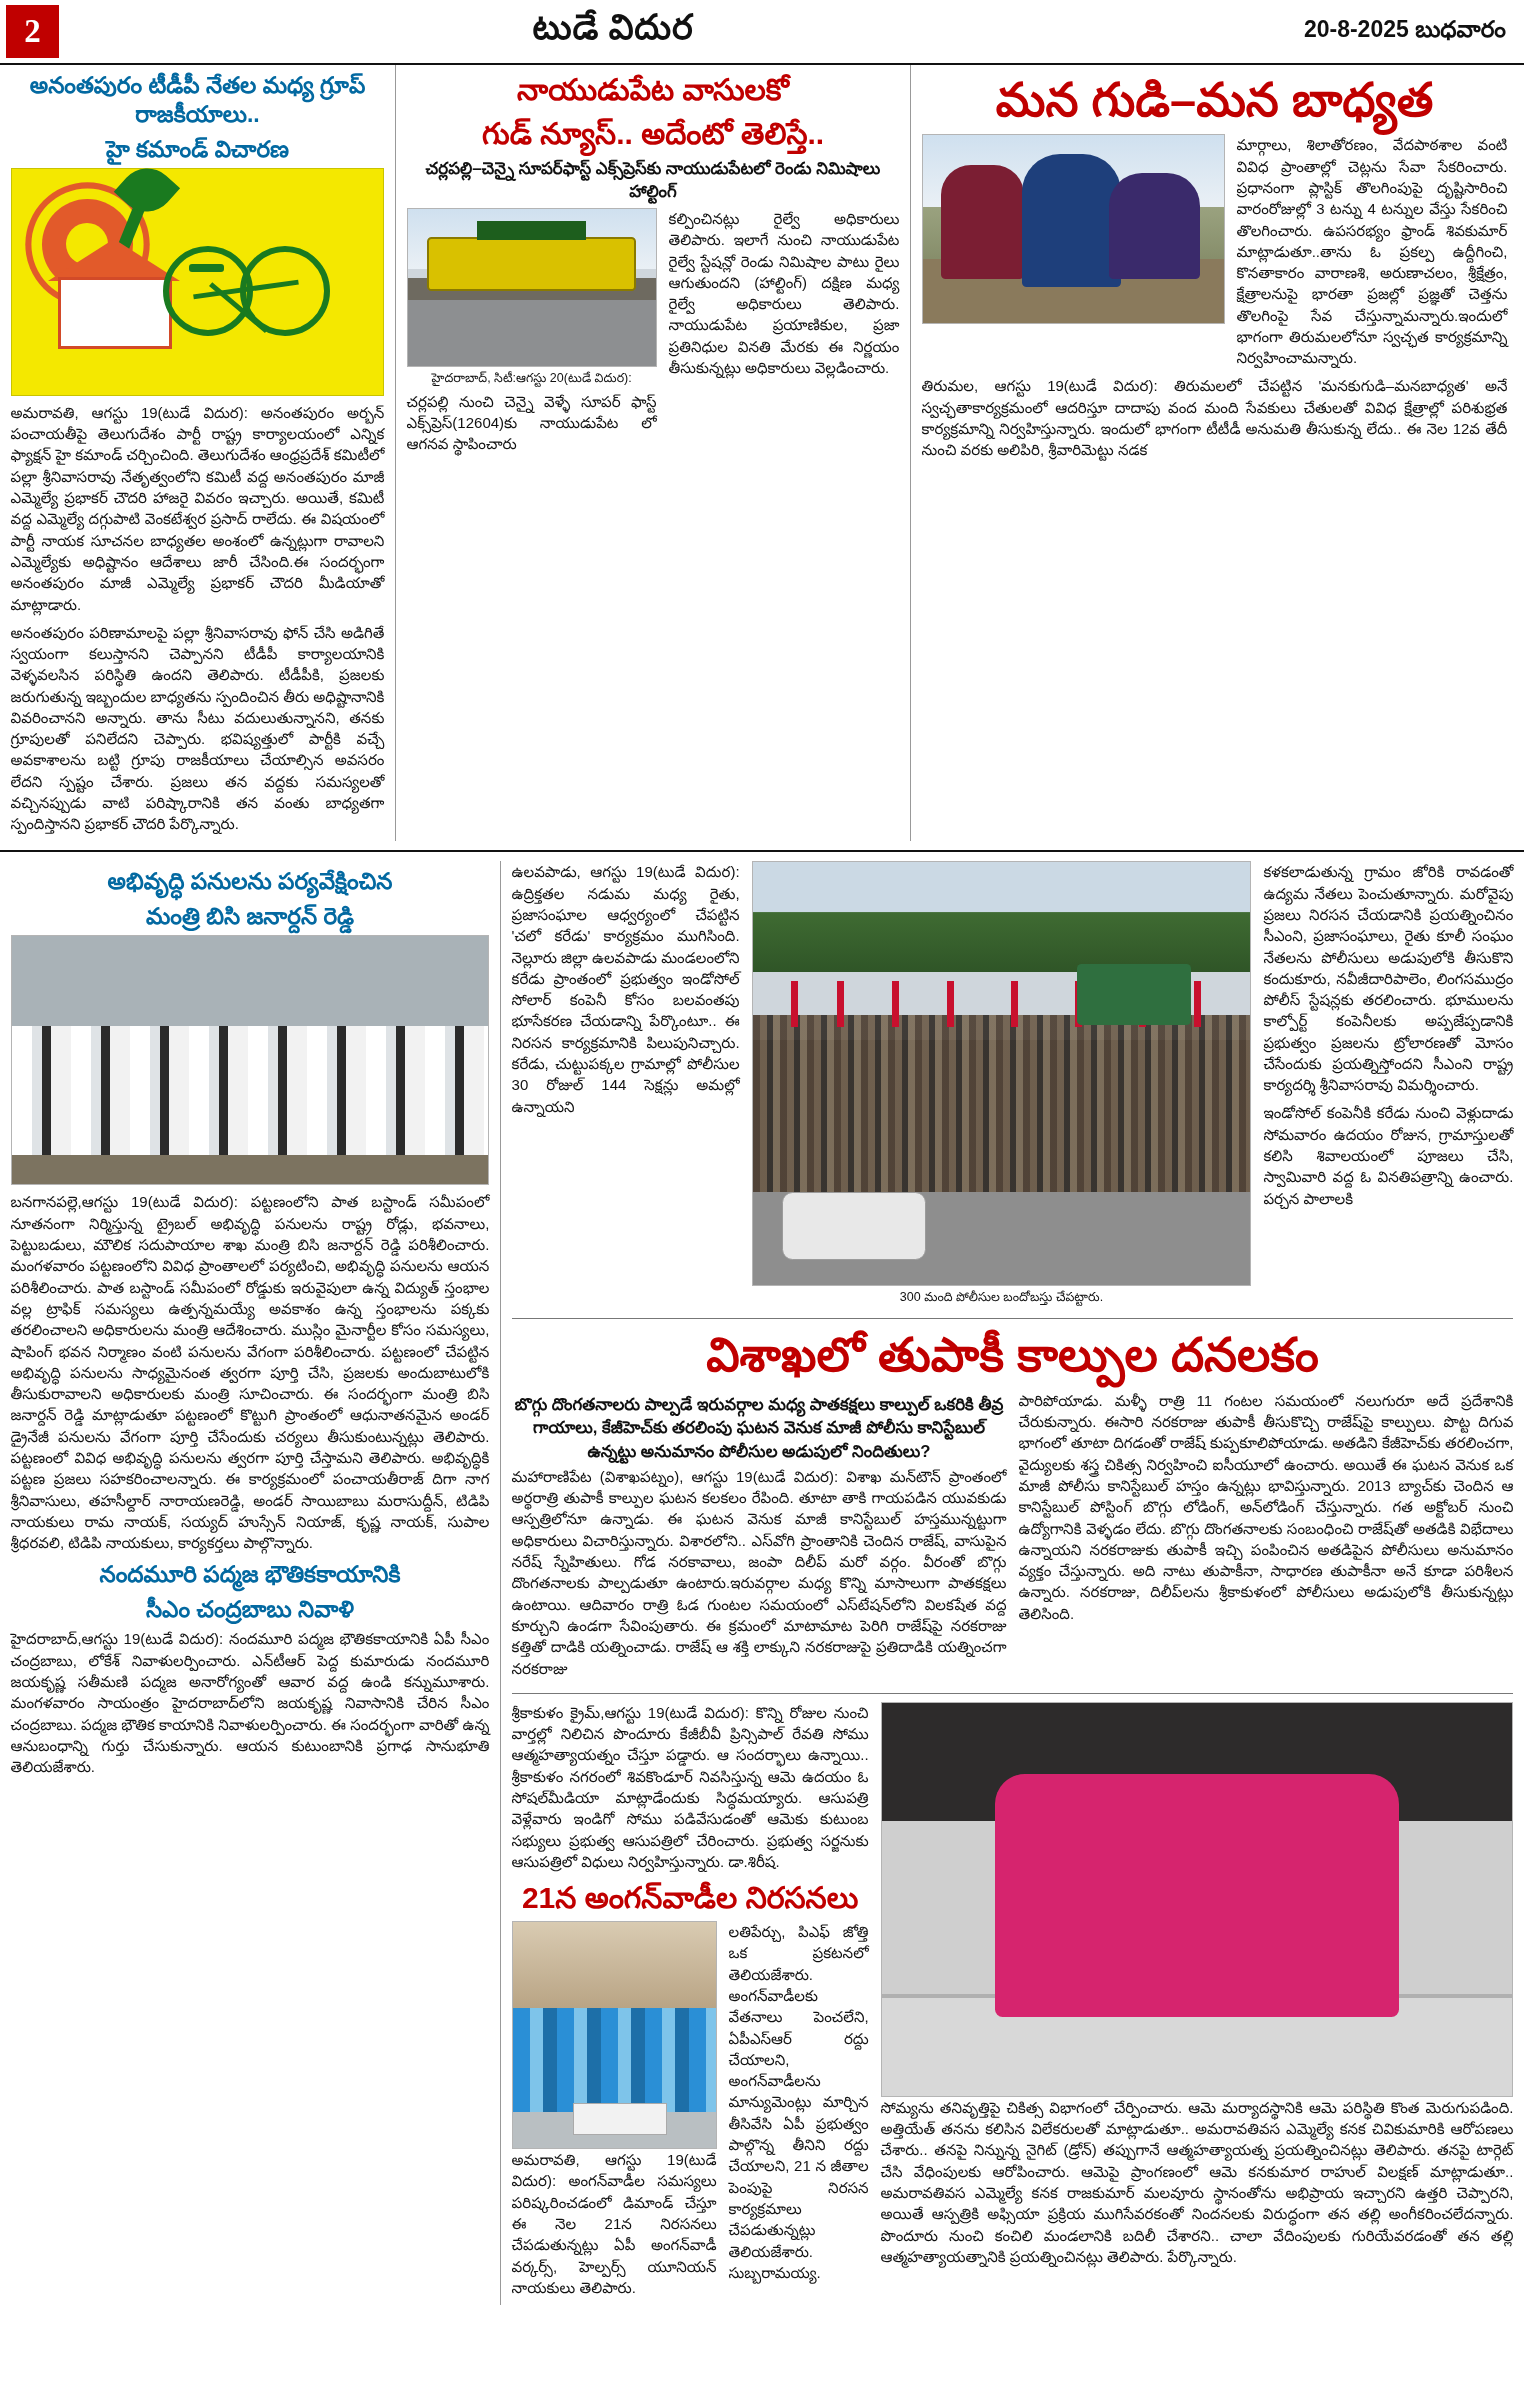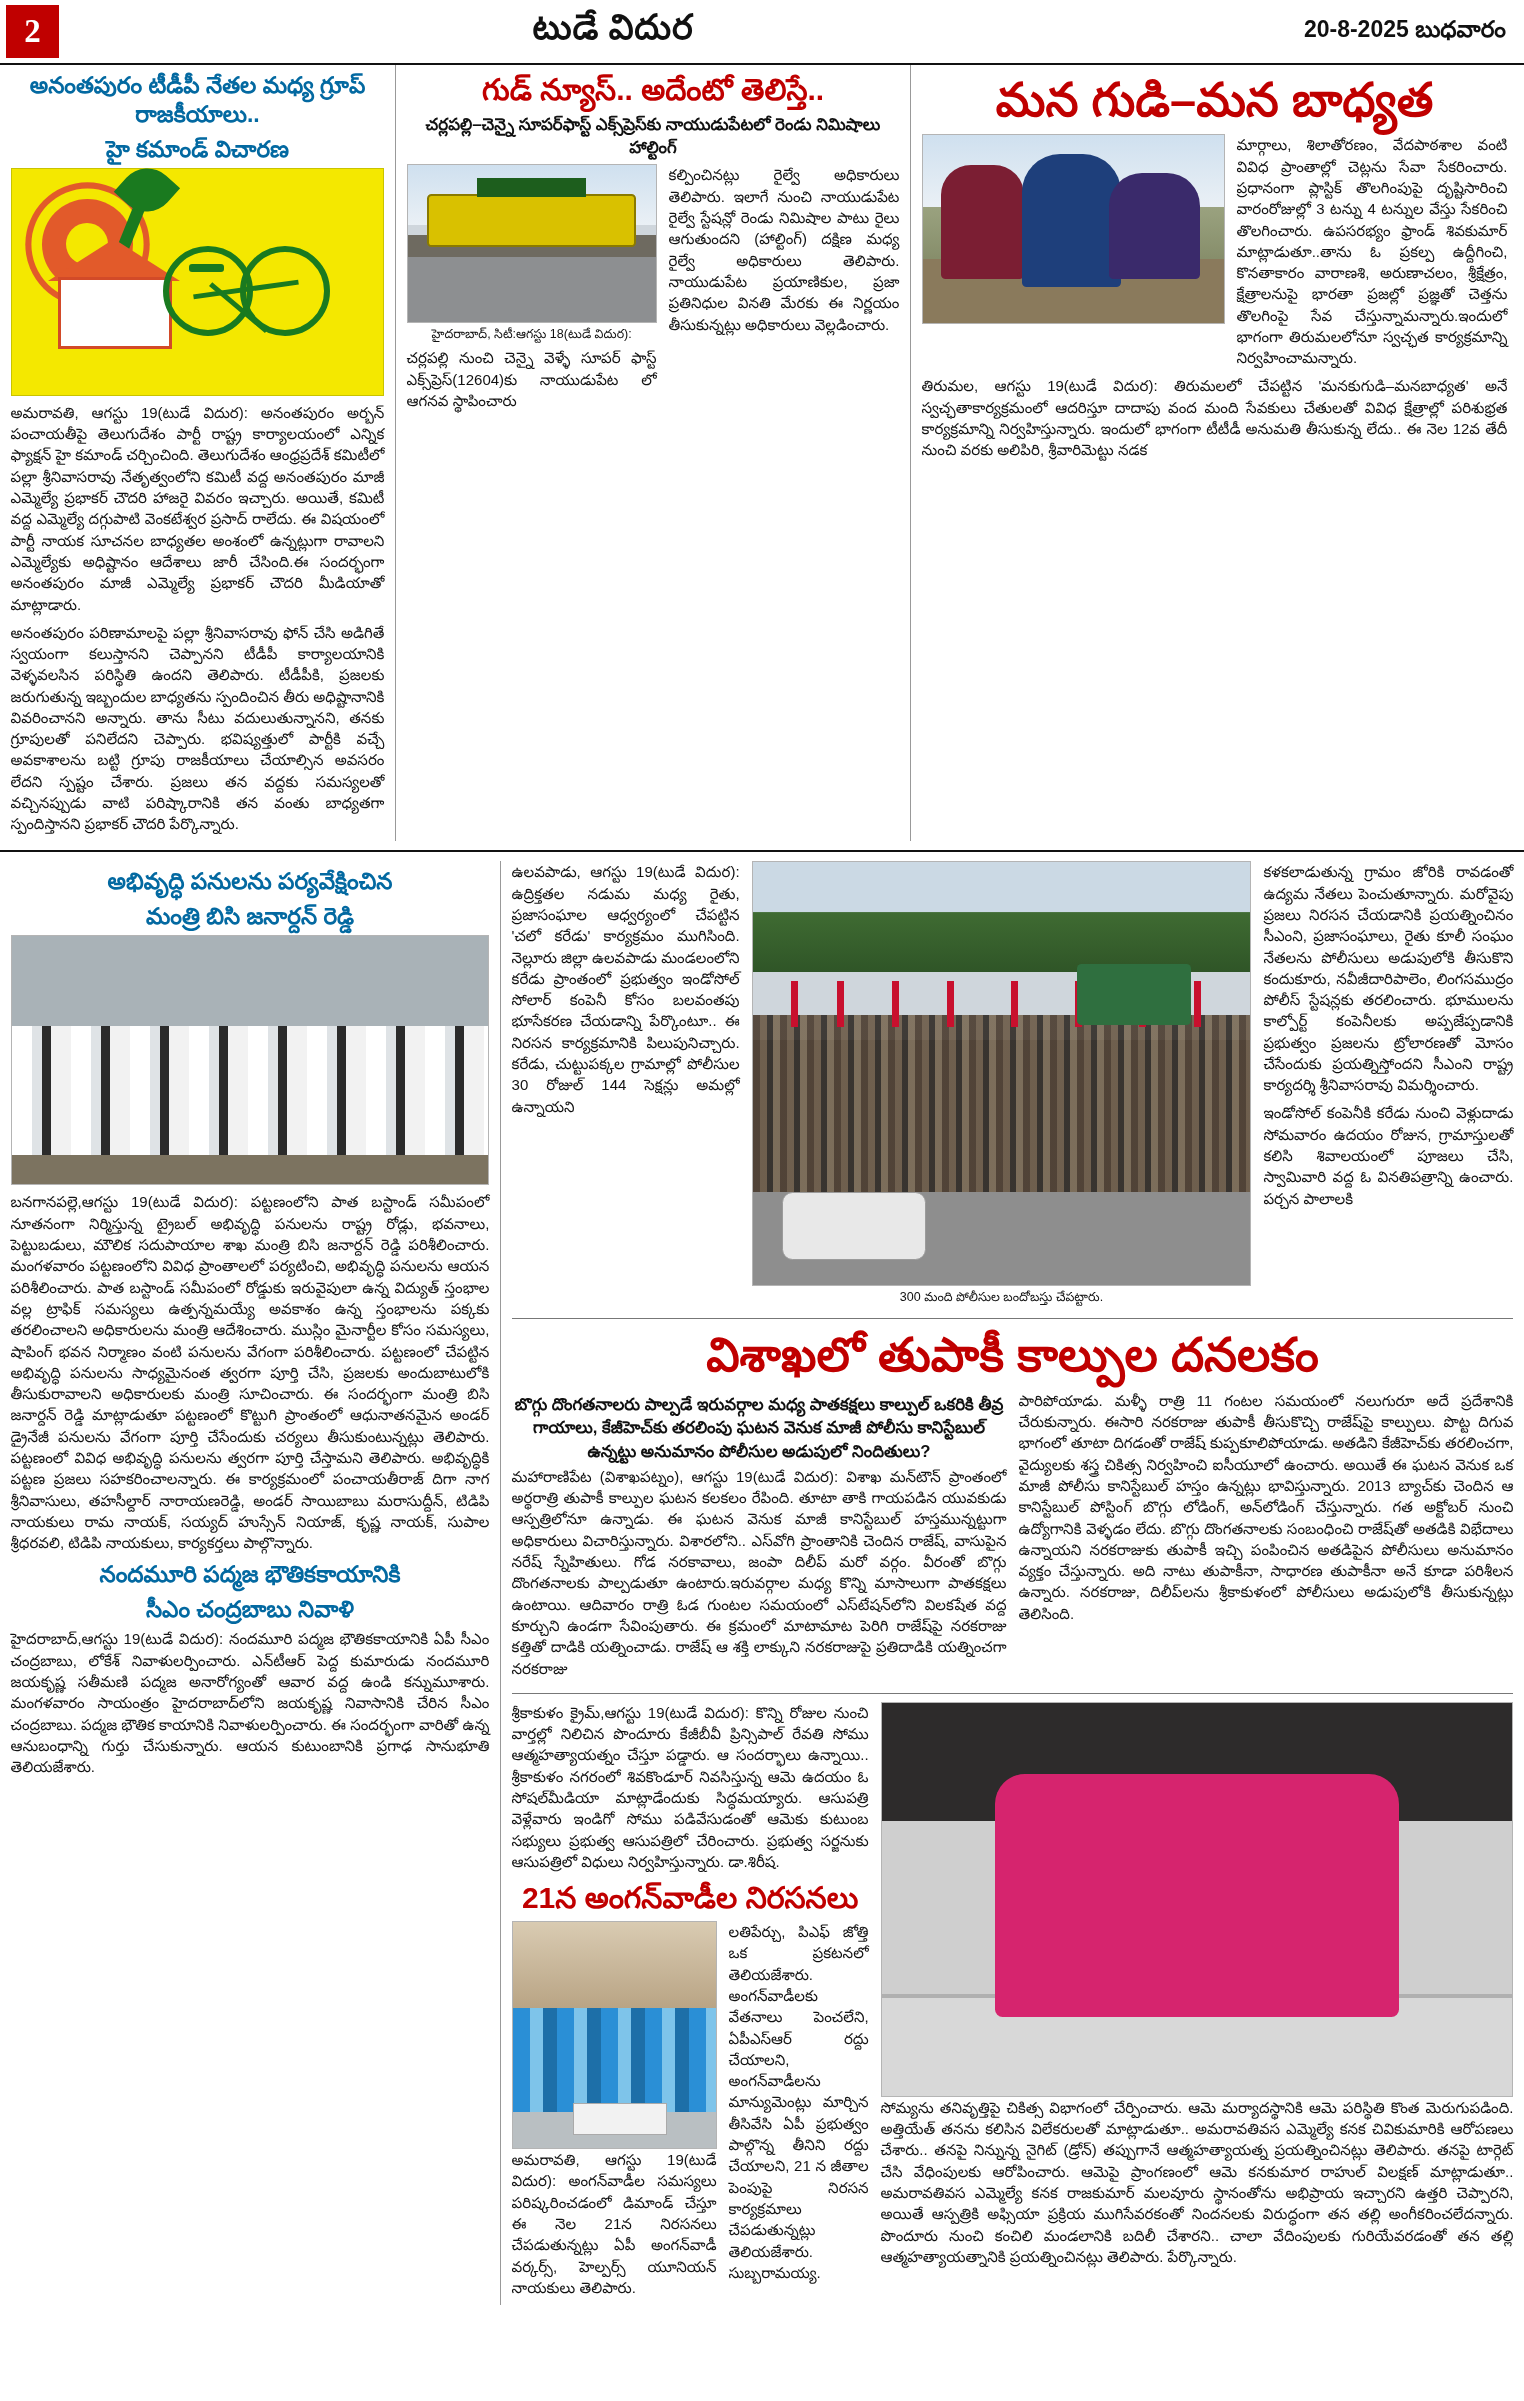--- a/index.html
+++ b/index.html
@@ -246,33 +246,34 @@
             <div class="bar2"></div>
             <div class="seat"></div>
         </div>
       </div>
       <div style="height:6px"></div>
       <p class="body">అమరావతి, ఆగస్టు 19(టుడే విదుర): అనంతపురం అర్బన్ పంచాయతీపై తెలుగుదేశం పార్టీ రాష్ట్ర కార్యాలయంలో ఎన్నిక ఫ్యాక్షన్ హై కమాండ్ చర్చించింది. తెలుగుదేశం ఆంధ్రప్రదేశ్ కమిటీలో పల్లా శ్రీనివాసరావు నేతృత్వంలోని కమిటీ వద్ద అనంతపురం మాజీ ఎమ్మెల్యే ప్రభాకర్ చౌదరి హాజరై వివరం ఇచ్చారు. అయితే, కమిటీ వద్ద ఎమ్మెల్యే దగ్గుపాటి వెంకటేశ్వర ప్రసాద్ రాలేదు. ఈ విషయంలో పార్టీ నాయక సూచనల బాధ్యతల అంశంలో ఉన్నట్లుగా రావాలని ఎమ్మెల్యేకు అధిష్టానం ఆదేశాలు జారీ చేసింది.ఈ సందర్భంగా అనంతపురం మాజీ ఎమ్మెల్యే ప్రభాకర్ చౌదరి మీడియాతో మాట్లాడారు.</p>
       <p class="body">అనంతపురం పరిణామాలపై పల్లా శ్రీనివాసరావు ఫోన్ చేసి అడిగితే స్వయంగా కలుస్తానని చెప్పానని టీడీపీ కార్యాలయానికి వెళ్ళవలసిన పరిస్థితి ఉందని తెలిపారు. టీడీపీకి, ప్రజలకు జరుగుతున్న ఇబ్బందుల బాధ్యతను స్పందించిన తీరు అధిష్టానానికి వివరించానని అన్నారు. తాను సీటు వదులుతున్నానని, తనకు గ్రూపులతో పనిలేదని చెప్పారు. భవిష్యత్తులో పార్టీకి వచ్చే అవకాశాలను బట్టి గ్రూపు రాజకీయాలు చేయాల్సిన అవసరం లేదని స్పష్టం చేశారు. ప్రజలు తన వద్దకు సమస్యలతో వచ్చినప్పుడు వాటి పరిష్కారానికి తన వంతు బాధ్యతగా స్పందిస్తానని ప్రభాకర్ చౌదరి పేర్కొన్నారు.</p>
     </div>
 
     <div class="top-mid">
+      <h2 class="hl red big">నాయుడుపేట వాసులకో</h2>
       <h2 class="hl red big">గుడ్ న్యూస్.. అదేంటో తెలిస్తే..</h2>
       <div class="sub">చర్లపల్లి–చెన్నై సూపర్‌ఫాస్ట్ ఎక్స్‌ప్రెస్‌కు నాయుడుపేటలో రెండు నిమిషాలు హాల్టింగ్</div>
 
       <div class="flexrow" style="margin-top:4.6px">
         <div style="width:250px">
           <div class="photo rail-photo">
             <div class="sky"></div>
             <div class="plat"></div>
             <div class="track"></div>
             <div class="train"></div>
             <div class="board"></div>
           </div>
-          <div class="smallcap">హైదరాబాద్, సిటీ:ఆగస్టు 18(టుడే విదుర):</div>
+          <div class="smallcap">హైదరాబాద్, సిటీ:ఆగస్టు 20(టుడే విదుర):</div>
           <p class="body">చర్లపల్లి నుంచి చెన్నై వెళ్ళే సూపర్ ఫాస్ట్ ఎక్స్‌ప్రెస్(12604)కు నాయుడుపేట లో ఆగనవ స్థాపించారు</p>
         </div>
         <div style="flex:1">
           <p class="body">కల్పించినట్లు రైల్వే అధికారులు తెలిపారు. ఇలాగే నుంచి నాయుడుపేట రైల్వే స్టేషన్లో రెండు నిమిషాల పాటు రైలు ఆగుతుందని (హాల్టింగ్) దక్షిణ మధ్య రైల్వే అధికారులు తెలిపారు. నాయుడుపేట ప్రయాణికుల, ప్రజా ప్రతినిధుల వినతి మేరకు ఈ నిర్ణయం తీసుకున్నట్లు అధికారులు వెల్లడించారు.</p>
         </div>
       </div>
     </div>
 
     <div class="top-right">
       <h2 class="hl red huge">మన గుడి–మన బాధ్యత</h2>

